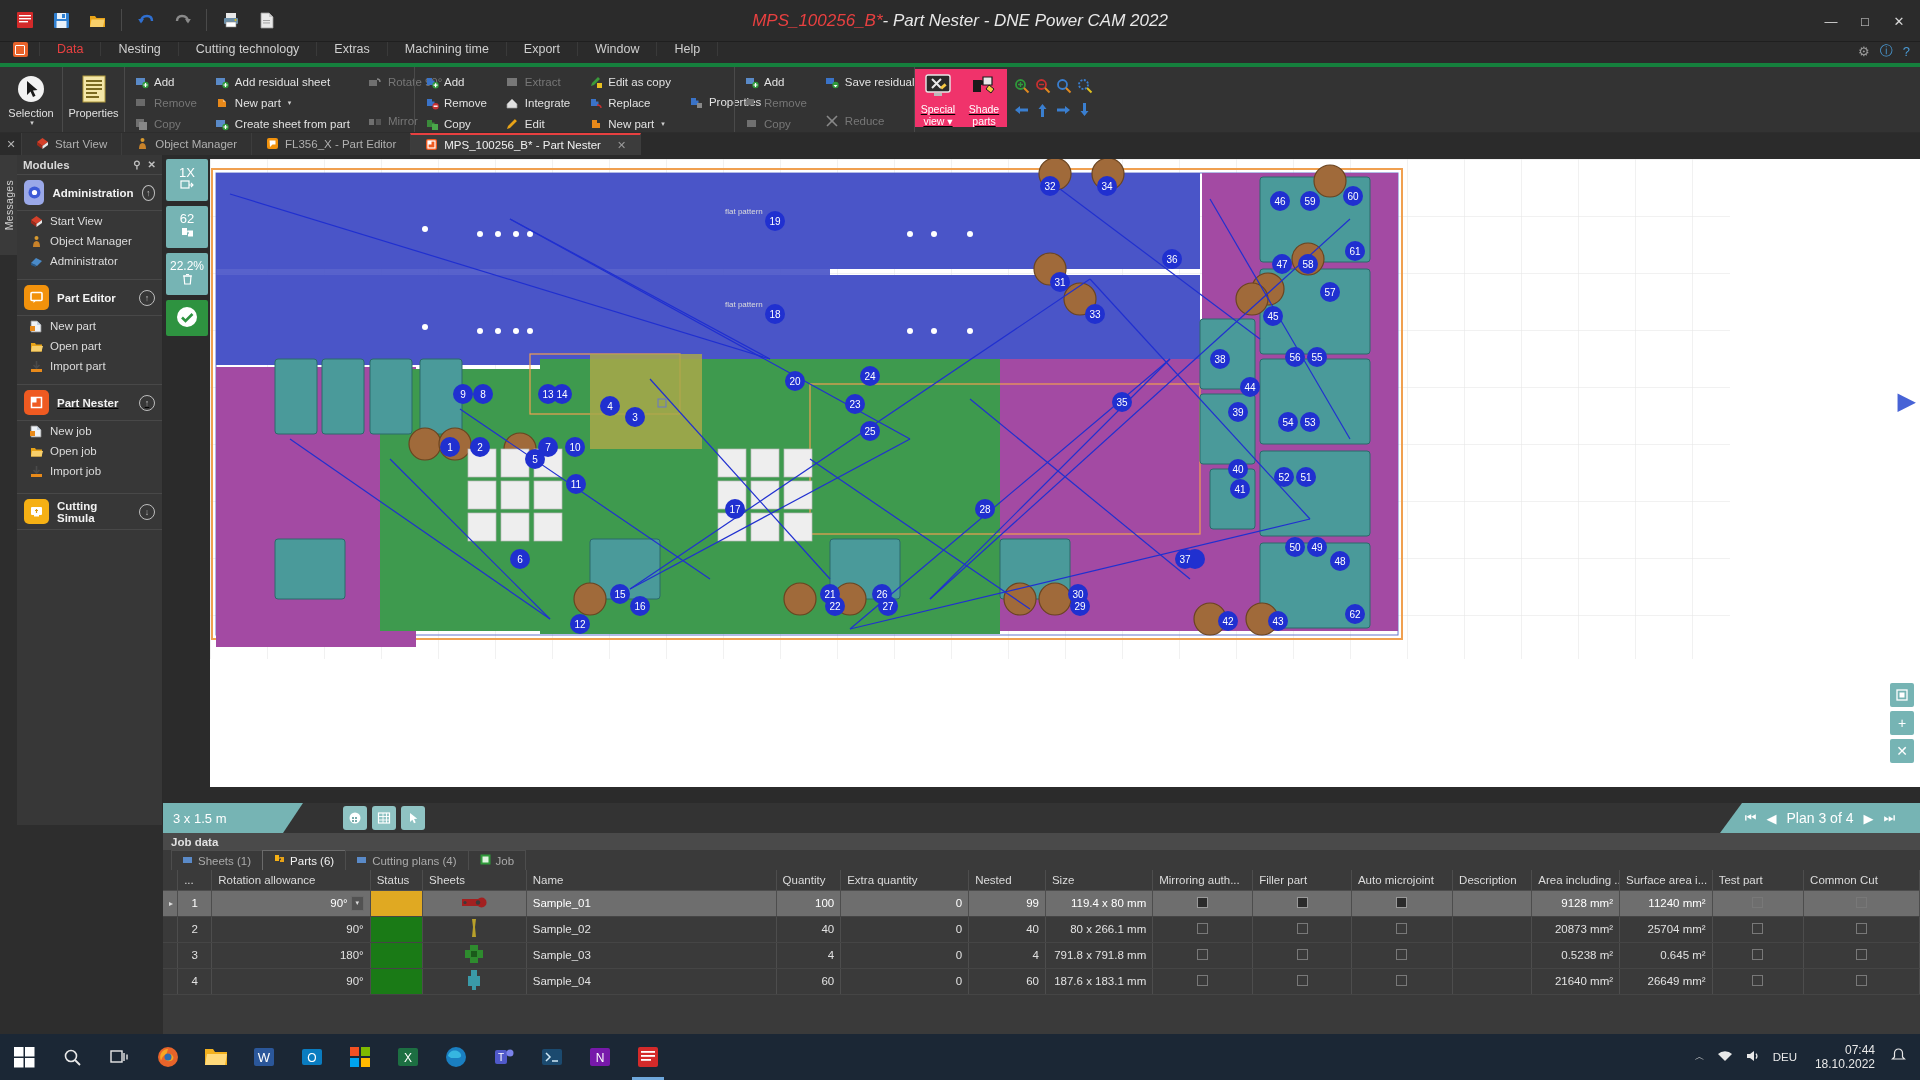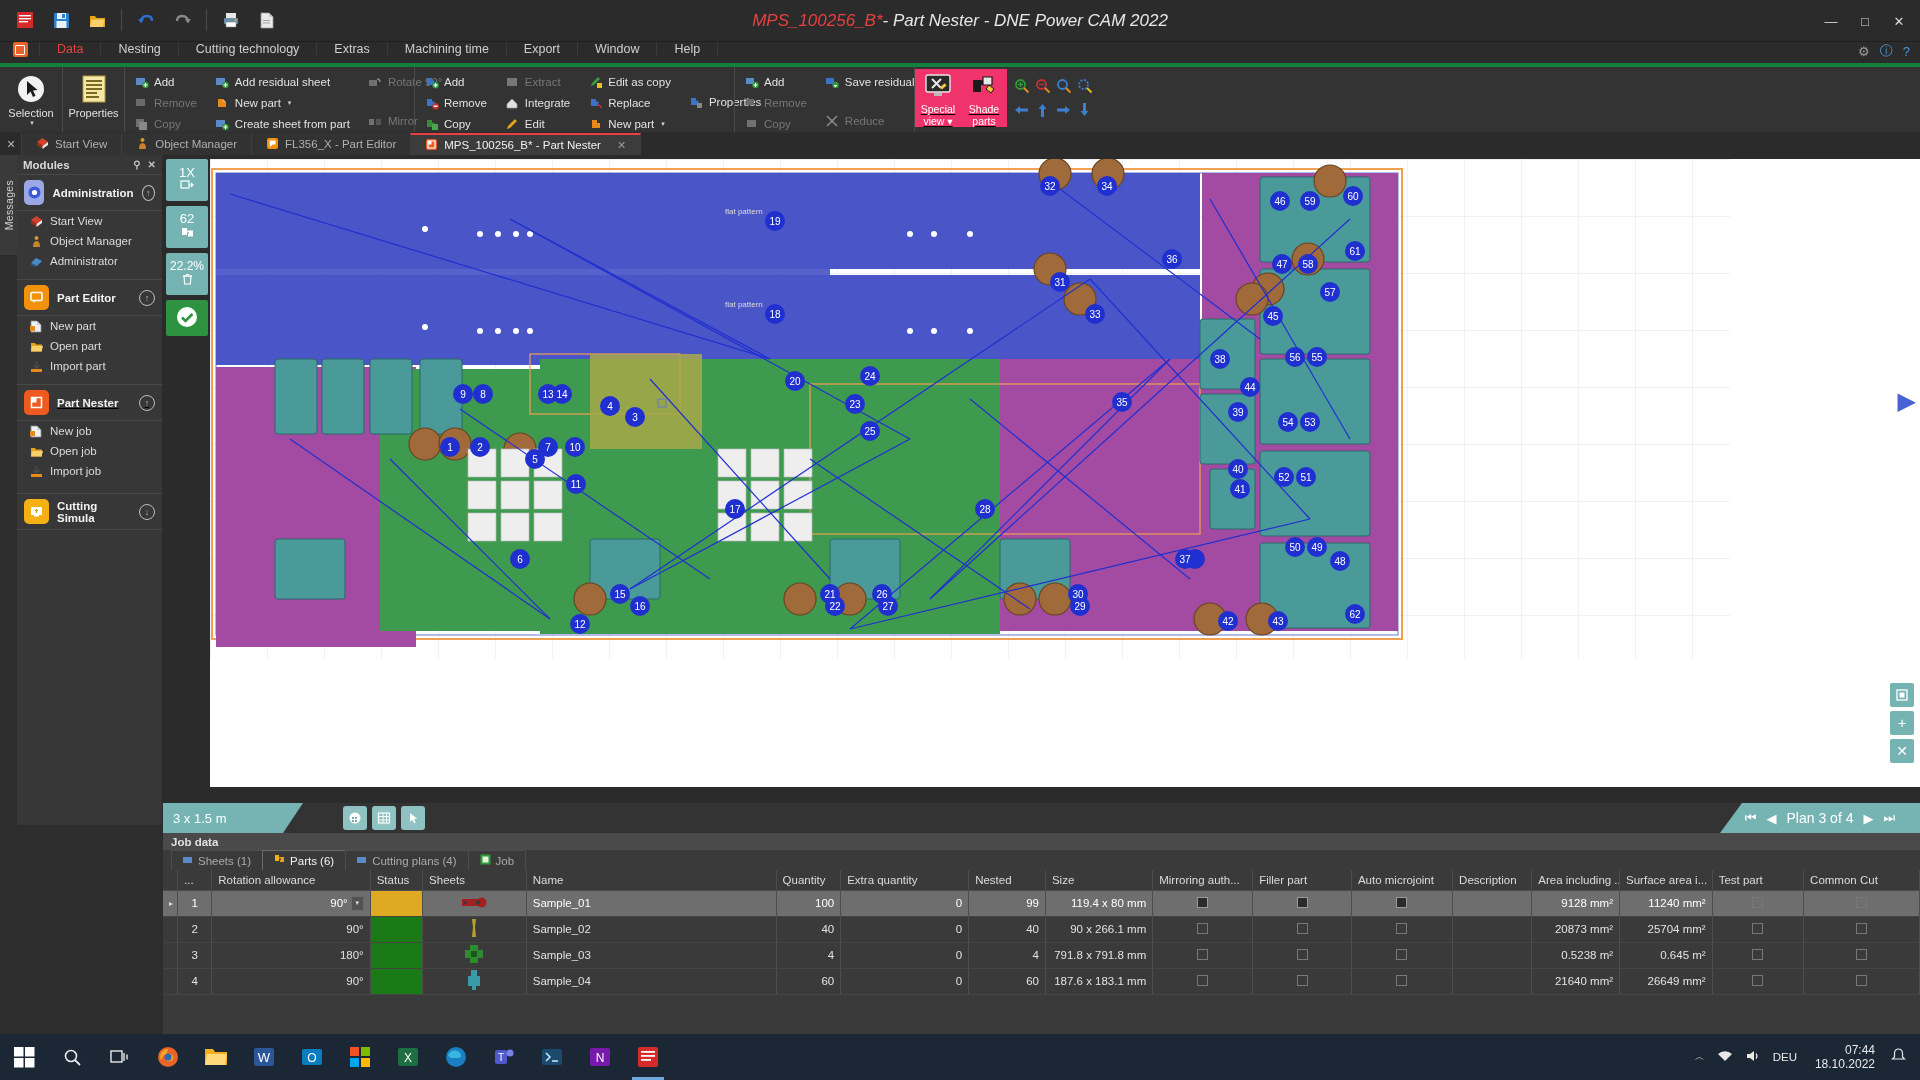--- a/index.html
+++ b/index.html
@@ -1352,21 +1352,21 @@
             </td>
             <td class="ctr" style="padding:0;">
               <svg width="18" height="20" viewBox="0 0 18 20">
                   <path d="M7 1h4l-1 8 1 10H7l1-10z" fill="#b8a02a"></path>
                 </svg>
             </td>
             <td>Sample_02</td>
             <td class="num">40</td>
             <td class="num">0</td>
             <td class="num">40</td>
-            <td class="num">90 x 266.1 mm</td>
+            <td class="num">80 x 266.1 mm</td>
             <td class="ctr"><span class="chk"></span></td>
             <td class="ctr"><span class="chk"></span></td>
             <td class="ctr"><span class="chk"></span></td>
             <td></td>
             <td class="num">20873 mm²</td>
             <td class="num">25704 mm²</td>
             <td class="ctr"><span class="chk"></span></td>
             <td class="ctr"><span class="chk"></span></td>
           </tr>
 

